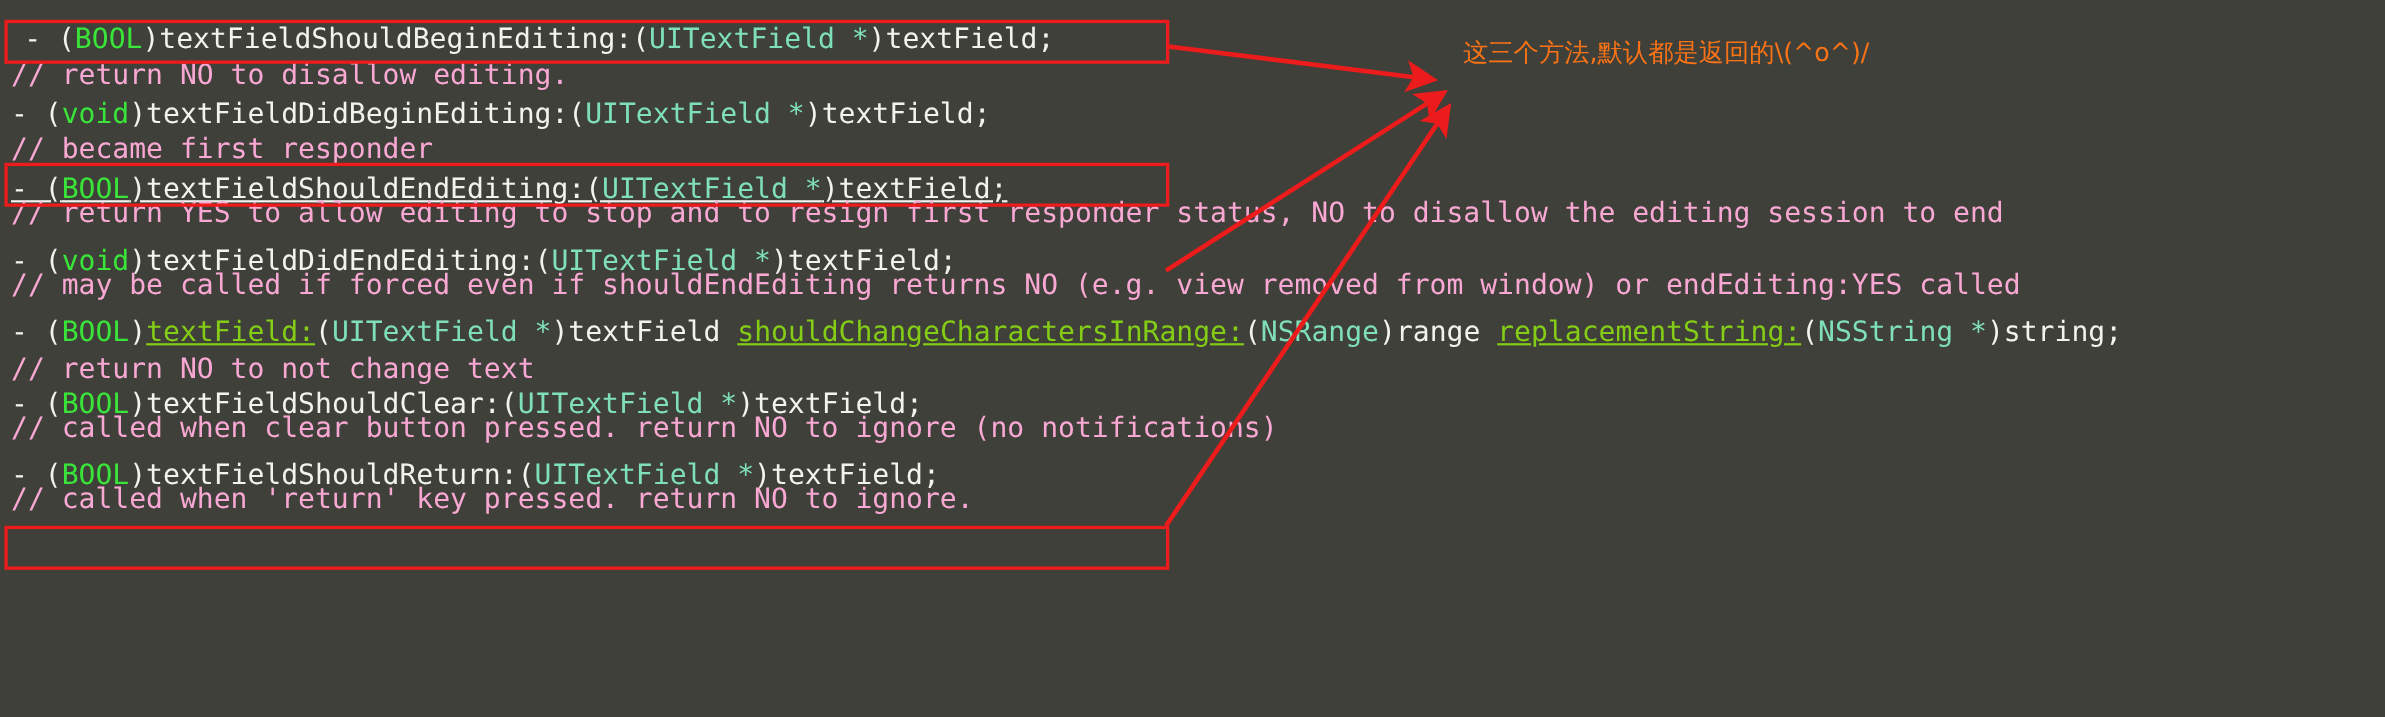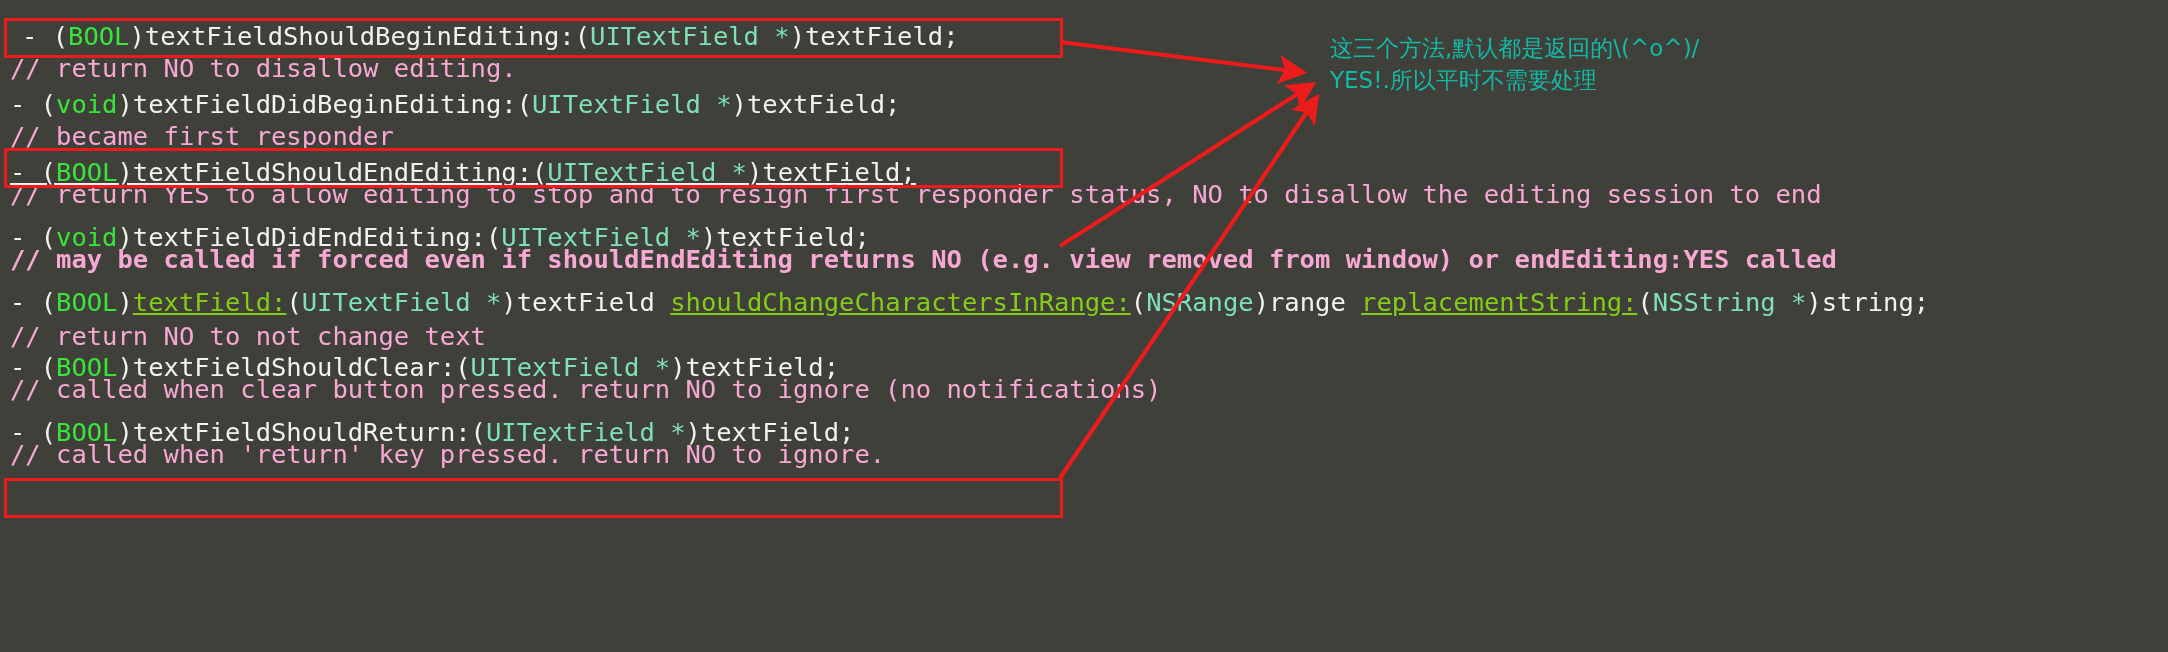--- a/index.html
+++ b/index.html
@@ -46,21 +46,21 @@
     position: absolute;
     border: 3px solid #ec1c1c;
     box-sizing: border-box;
     background: transparent;
     pointer-events: none;
   }
 
   
   .note {
     position: absolute;
-    color: #14b8a6;
+    color: #f97316;
     font-family: "DejaVu Sans", "Liberation Sans", sans-serif;
     font-size: 23px;
     line-height: 32px;
     white-space: pre;
   }
 
   #arrow-layer {
     position: absolute;
     left: 0; top: 0;
     width: 2168px;
@@ -74,21 +74,21 @@
 <div id="code-surface">
 
   <div id="code-lines">
       <div class="code-line" style="top: 20px; margin-left: 12px;"><span class="plain">- (</span><span class="kw">BOOL</span><span class="plain">)textFieldShouldBeginEditing:(</span><span class="type">UITextField *</span><span class="plain">)textField;</span></div>
       <div class="code-line comment" style="top: 52px;">// return NO to disallow editing.</div>
       <div class="code-line" style="top: 88px;"><span class="plain">- (</span><span class="kw">void</span><span class="plain">)textFieldDidBeginEditing:(</span><span class="type">UITextField *</span><span class="plain">)textField;</span></div>
       <div class="code-line comment" style="top: 120px;">// became first responder</div>
       <div class="code-line" style="top: 156px; text-decoration: underline;"><span class="plain">- (</span><span class="kw">BOOL</span><span class="plain">)textFieldShouldEndEditing:(</span><span class="type">UITextField *</span><span class="plain">)textField;</span></div>
       <div class="code-line comment" style="top: 178px;">// return YES to allow editing to stop and to resign first responder status, NO to disallow the editing session to end</div>
       <div class="code-line" style="top: 221px;"><span class="plain">- (</span><span class="kw">void</span><span class="plain">)textFieldDidEndEditing:(</span><span class="type">UITextField *</span><span class="plain">)textField;</span></div>
-      <div class="code-line comment" style="top: 243px; font-weight: bold;">// may be called if forced even if shouldEndEditing returns NO (e.g. view removed from window) or endEditing:YES called</div>
+      <div class="code-line comment" style="top: 243px;">// may be called if forced even if shouldEndEditing returns NO (e.g. view removed from window) or endEditing:YES called</div>
       <div class="code-line" style="top: 286px;"><span class="plain">- (</span><span class="kw">BOOL</span><span class="plain">)</span><span class="sel">textField:</span><span class="plain">(</span><span class="type">UITextField *</span><span class="plain">)textField </span><span class="sel">shouldChangeCharactersInRange:</span><span class="plain">(</span><span class="type">NSRange</span><span class="plain">)range </span><span class="sel">replacementString:</span><span class="plain">(</span><span class="type">NSString *</span><span class="plain">)string;</span></div>
       <div class="code-line comment" style="top: 320px;">// return NO to not change text</div>
       <div class="code-line" style="top: 351px;"><span class="plain">- (</span><span class="kw">BOOL</span><span class="plain">)textFieldShouldClear:(</span><span class="type">UITextField *</span><span class="plain">)textField;</span></div>
       <div class="code-line comment" style="top: 373px;">// called when clear button pressed. return NO to ignore (no notifications)</div>
       <div class="code-line" style="top: 416px;"><span class="plain">- (</span><span class="kw">BOOL</span><span class="plain">)textFieldShouldReturn:(</span><span class="type">UITextField *</span><span class="plain">)textField;</span></div>
       <div class="code-line comment" style="top: 438px;">// called when 'return' key pressed. return NO to ignore.</div>
     </div>
 
   <div id="boxes">
       <div class="hl-box" style="left: 4px; top: 18px; width: 1059px; height: 40px;"></div>
@@ -102,15 +102,15 @@
         <path d="M0,0 L7,3.5 L0,7 L1.6,3.5 z" fill="#ec1c1c"></path>
       </marker>
     </defs>
     <g id="arrow-group" stroke="#ec1c1c" stroke-width="4.2" fill="none">
         <line x1="1060" y1="42" x2="1300" y2="72" marker-end="url(#ah)"></line>
         <line x1="1060" y1="246" x2="1310" y2="86" marker-end="url(#ah)"></line>
         <line x1="1060" y1="478" x2="1315" y2="100" marker-end="url(#ah)"></line>
       </g>
   </svg>
 
-  <div class="note" id="note" style="left: 1330px; top: 32px;"><div>这三个方法,默认都是返回的\(^o^)/</div><div>YES!.所以平时不需要处理</div></div>
+  <div class="note" id="note" style="left: 1330px; top: 32px;"><div>这三个方法,默认都是返回的\(^o^)/</div></div>
 
 </div>
 
 </body></html>

